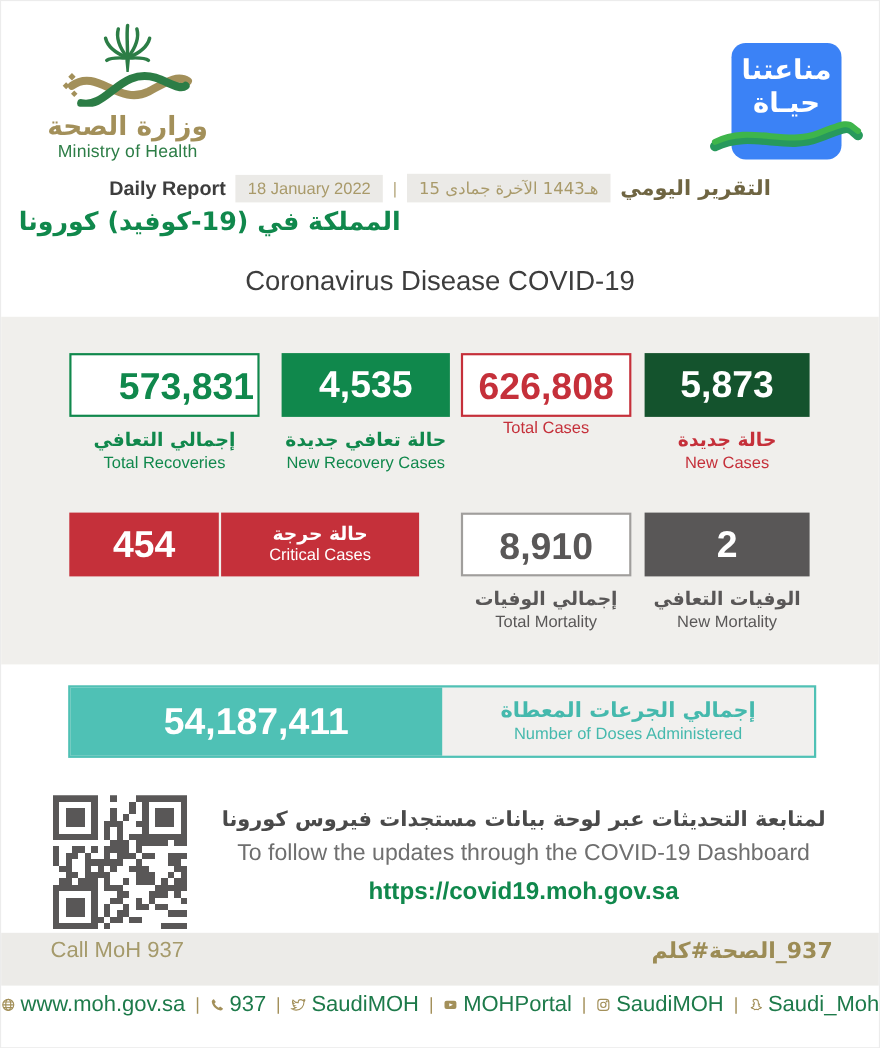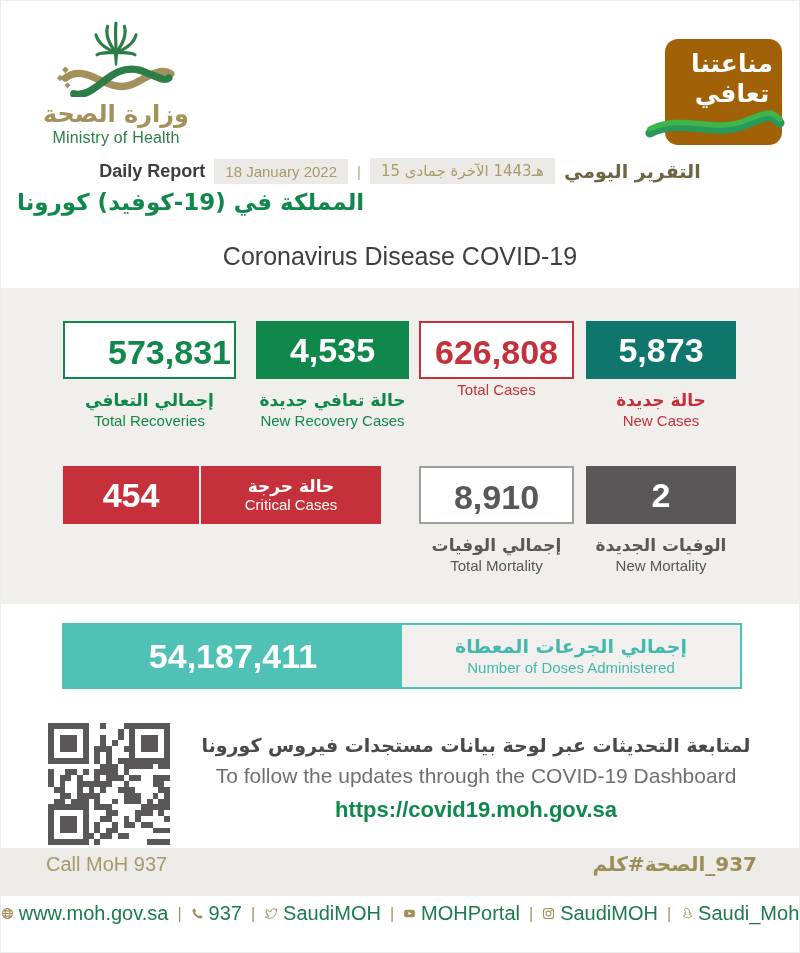--- a/index.html
+++ b/index.html
@@ -6,22 +6,22 @@
   .page{position:relative;width:800px;height:953px;background:#ffffff;overflow:hidden;
         font-family:"Liberation Sans",sans-serif;box-sizing:border-box;border:1px solid #ececec;}
   .ar{font-family:"DejaVu Sans",sans-serif;}
 
   
   .logo{position:absolute;left:40px;top:18px;width:150px;text-align:center;}
   .logo-ar{color:#a3905a;font-size:24px;font-weight:bold;line-height:1.1;}
   .logo-en{color:#2c7d46;font-size:16px;margin-top:2px;letter-spacing:.2px;}
 
   
-  .badge{position:absolute;left:664px;top:38px;width:100px;height:106px;background:#a16207;
-         border-radius:13px;color:#fff;text-align:center;padding-left:17px;}
+  .badge{position:absolute;left:664px;top:38px;width:100px;height:106px;background:#3b82f6;
+         border-radius:13px;color:#fff;text-align:center;}
   .badge-line{font-weight:bold;font-size:25px;line-height:1.2;}
   .badge-line1{margin-top:10px;}
   .badge-wave{position:absolute;left:-13px;top:68px;width:126px;height:36px;overflow:visible;}
 
   
   .report-row{position:absolute;top:157px;left:0;width:100%;display:flex;justify-content:center;
               align-items:center;gap:9px;}
   .report-en{font-size:18px;font-weight:bold;color:#3d3d3d;}
   .date-box{background:#ebeae7;color:#a99a6a;font-size:15px;padding:4px 11px;}
   .date-sep{color:#b5a77c;font-size:15px;}
@@ -32,21 +32,21 @@
             font-weight:bold;color:#10884c;}
   .title-en{position:absolute;top:241px;left:0;width:100%;text-align:center;font-size:25px;color:#3d3d3d;}
 
   
   .panel{position:absolute;top:287px;left:0;width:100%;height:316px;background:#f0efec;}
   .card{position:absolute;text-align:center;}
   .vbox{height:58px;line-height:58px;font-size:34px;font-weight:bold;box-sizing:border-box;}
   .green-outline{background:#fff;border:2px solid #10884c;color:#10884c;padding-left:40px;}
   .green-fill{background:#10884c;color:#fff;}
   .red-outline{background:#fff;border:2px solid #c5303a;color:#c5303a;}
-  .red-fill{background:#0f766e;color:#fff;}
+  .red-fill{background:#14532d;color:#fff;}
   .gray-outline{background:#fff;border:2px solid #a09e9c;color:#595757;}
   .gray-fill{background:#595757;color:#fff;}
   .lbl-ar{margin-top:11px;font-size:17px;font-weight:bold;line-height:1.2;}
   .lbl-en{font-size:15px;margin-top:2px;}
   .green-t{color:#10884c;} .red-t{color:#c5303a;} .gray-t{color:#595757;}
 
   .c1{left:62px;top:33px;width:173px;}
   .c2{left:255px;top:33px;width:153px;}
   .c3{left:418px;top:33px;width:155px;text-align:center;}
   .c4{left:585px;top:33px;width:150px;}
@@ -115,21 +115,21 @@
       <path d="M12,45 l3.2,3.2 -3.2,3.2 -3.2,-3.2 Z" fill="#a3905a"></path>
       <path d="M7,53 l3,3 -3,3 -3,-3 Z" fill="#a3905a"></path>
       <path d="M14,60 l2.8,2.8 -2.8,2.8 -2.8,-2.8 Z" fill="#a3905a"></path>
     </svg>
     <div class="logo-ar ar" dir="rtl">وزارة الصحة</div>
     <div class="logo-en">Ministry of Health</div>
   </div>
 
   <div class="badge">
     <div class="badge-line badge-line1 ar" dir="rtl">مناعتنا</div>
-    <div class="badge-line ar" dir="rtl">تعافي</div>
+    <div class="badge-line ar" dir="rtl">حيـاة</div>
     <svg class="badge-wave" viewBox="0 0 126 36">
       <path d="M-2,26 C30,10 62,30 92,18 S118,8 128,16" stroke="#27995c" stroke-width="9" fill="none" stroke-linecap="round"></path>
       <path d="M-2,22 C30,6 62,26 92,14 S118,5 128,12" stroke="#3eb54b" stroke-width="5.5" fill="none" stroke-linecap="round"></path>
     </svg>
   </div>
 
   <div class="report-row">
     <span class="report-en">Daily Report</span>
     <span class="date-box">18 January 2022</span>
     <span class="date-sep">|</span>
@@ -175,21 +175,21 @@
     </div>
 
     <div class="card m1">
       <div class="vbox gray-outline">8,910</div>
       <div class="lbl-ar gray-t ar" dir="rtl">إجمالي الوفيات</div>
       <div class="lbl-en gray-t">Total Mortality</div>
     </div>
 
     <div class="card m2">
       <div class="vbox gray-fill">2</div>
-      <div class="lbl-ar gray-t ar" dir="rtl">الوفيات الجديدة</div>
+      <div class="lbl-ar gray-t ar" dir="rtl">الوفيات التعافي</div>
       <div class="lbl-en gray-t">New Mortality</div>
     </div>
   </div>
 
   <div class="doses">
     <div class="doses-val">54,187,411</div>
     <div class="doses-lbl">
       <div class="a ar" dir="rtl">إجمالي الجرعات المعطاة</div>
       <div class="e">Number of Doses Administered</div>
     </div>

